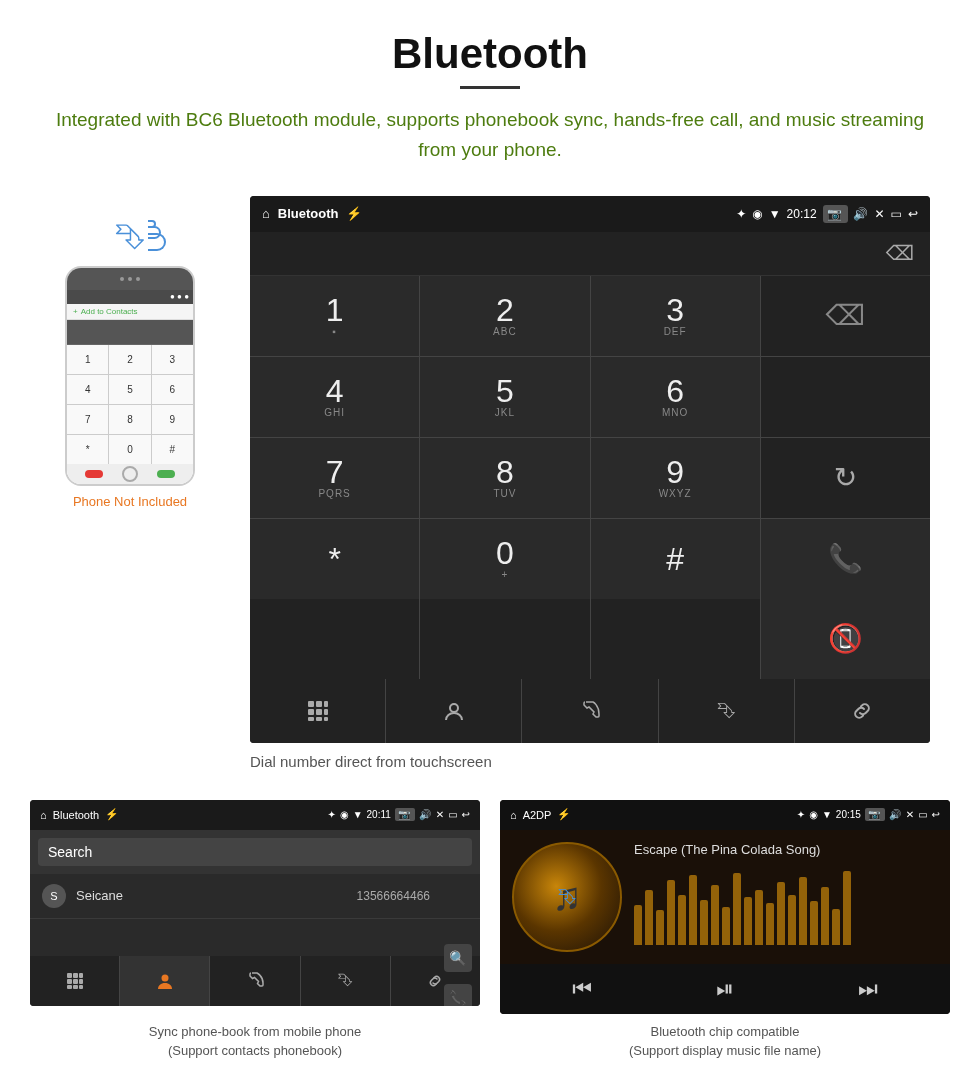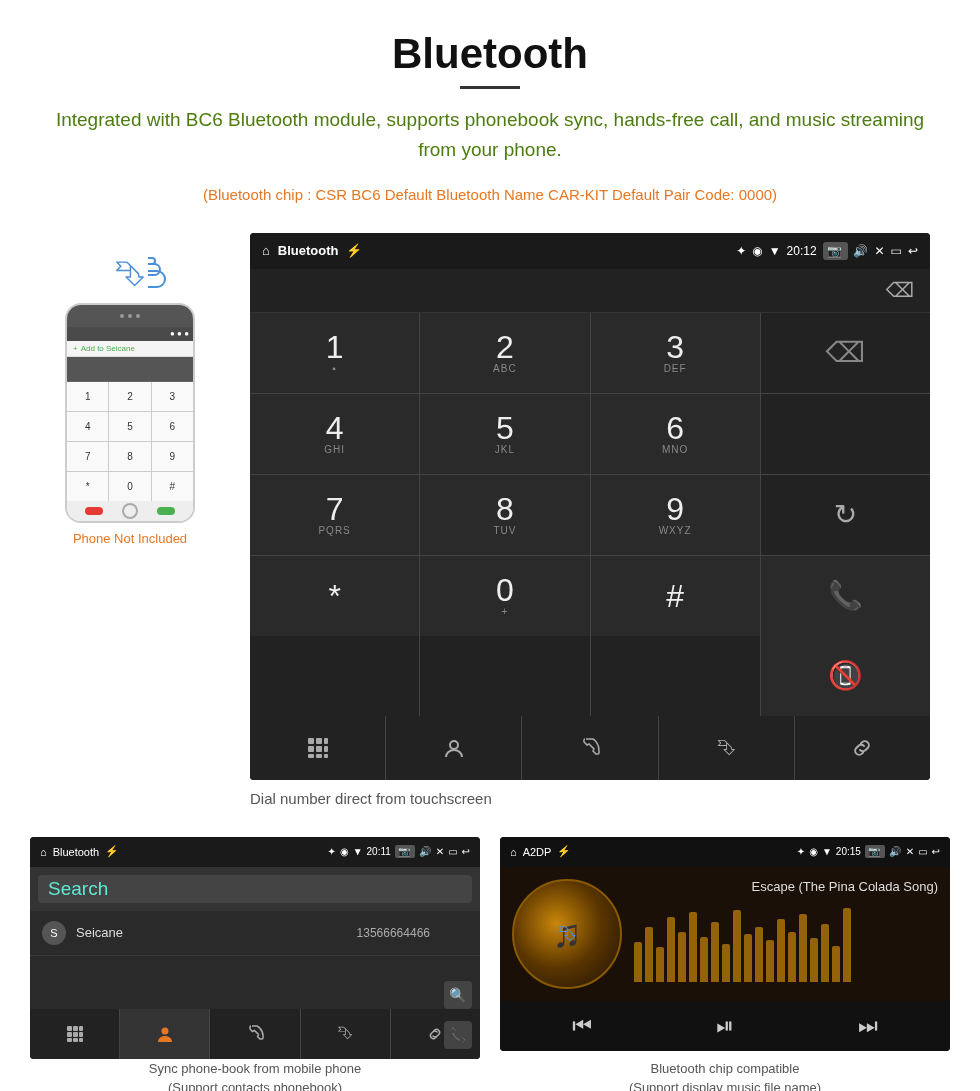--- a/index.html
+++ b/index.html
@@ -360,21 +360,21 @@
       justify-content: center;
       font-size: 18px;
       color: #ccc;
       cursor: pointer;
     }
     .pb-bottom-btn.active { background: #333; }
     .pb-caption {
       text-align: center;
       font-size: 13px;
       color: #555;
-      margin-top: 0;
+      margin-top: 16px;
       line-height: 1.5;
     }
 
     
     .music-screen {
       flex: 1;
       background: #1a1008;
       border-radius: 4px;
       overflow: hidden;
     }
@@ -408,21 +408,21 @@
     }
     .ms-right {
       flex: 1;
       display: flex;
       flex-direction: column;
     }
     .ms-song-title {
       color: #ddd;
       font-size: 13px;
       margin-bottom: 8px;
-      text-align: right;
+      text-align: left;
     }
     .ms-equalizer {
       display: flex;
       align-items: flex-end;
       height: 80px;
       gap: 3px;
       flex-wrap: wrap;
     }
     .eq-bar {
       width: 8px;
@@ -450,21 +450,20 @@
       line-height: 1.5;
     }
   </style>
 </head>
 <body>
 
 <div class="page-header">
   <h1 class="page-title">Bluetooth</h1>
   <div class="title-underline"></div>
   <p class="page-description">Integrated with BC6 Bluetooth module, supports phonebook sync, hands-free call, and music streaming from your phone.</p>
-  <p class="bluetooth-specs">(Bluetooth chip : CSR BC6    Default Bluetooth Name CAR-KIT    Default Pair Code: 0000)</p>
 </div>
 
 <div class="main-content">
 
   <div class="phone-section">
 
     <div class="bt-icon-container">
       <div style="position:relative; display:inline-block;">
         <span class="bt-symbol">⮷</span>
         <div style="position:absolute; top:4px; right:-22px; display:flex; flex-direction:column; gap:4px; align-items:flex-start;">
@@ -480,21 +479,21 @@
         <div class="phone-dot"></div>
         <div class="phone-dot"></div>
         <div class="phone-dot"></div>
       </div>
       <div class="phone-screen">
         <div class="phone-status-bar">
           <span>● ● ●</span>
         </div>
         <div class="phone-add-contact">
           <span>+</span>
-            <span>Add to Seicane</span>
+            <span>Add to Contacts</span>
         </div>
         <div style="background:#555; padding:4px 6px; text-align:right; font-size:14px; color:#fff; border-bottom:1px solid #666;">
           &nbsp;
         </div>
         <div class="phone-keypad">
           <div class="phone-key">1</div>
           <div class="phone-key">2</div>
           <div class="phone-key">3</div>
           <div class="phone-key">4</div>
           <div class="phone-key">5</div>
@@ -672,21 +671,21 @@
           <span>20:11</span>
           <span style="background:#555;padding:1px 4px;border-radius:2px;">📷</span>
           <span>🔊</span>
           <span>✕</span>
           <span>▭</span>
           <span>↩</span>
         </div>
       </div>
       <div class="pb-search-bar">
         <div class="pb-search-input">
-          <span style="color:#5eead4; font-size:19px;">Search</span>
+          <span style="color:#ffffff; font-size:14px;">Search</span>
         </div>
       </div>
       <div style="position:relative; flex:1;">
         <div class="pb-contact-row" style="padding-right:50px;">
           <div class="pb-contact-initial">S</div>
           <span class="pb-contact-name">Seicane</span>
           <span class="pb-contact-number">13566664466</span>
         </div>
 
         <div class="pb-right-icons">

